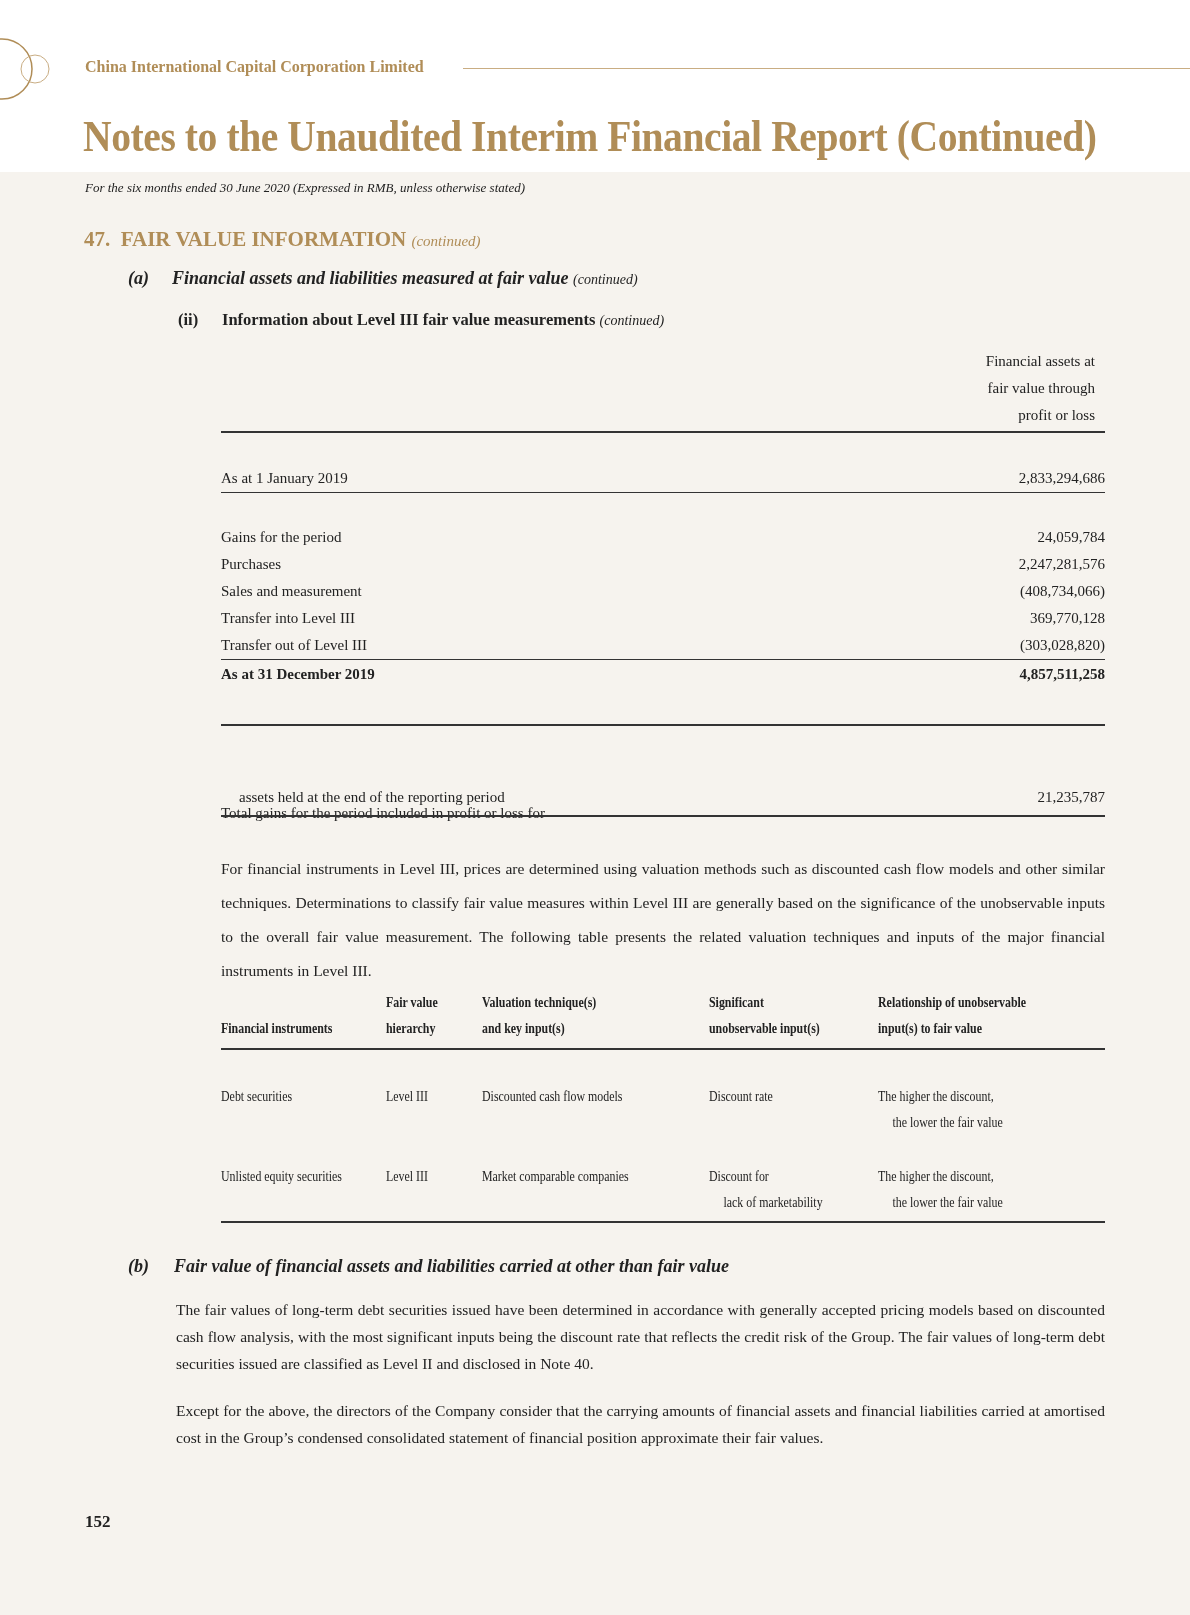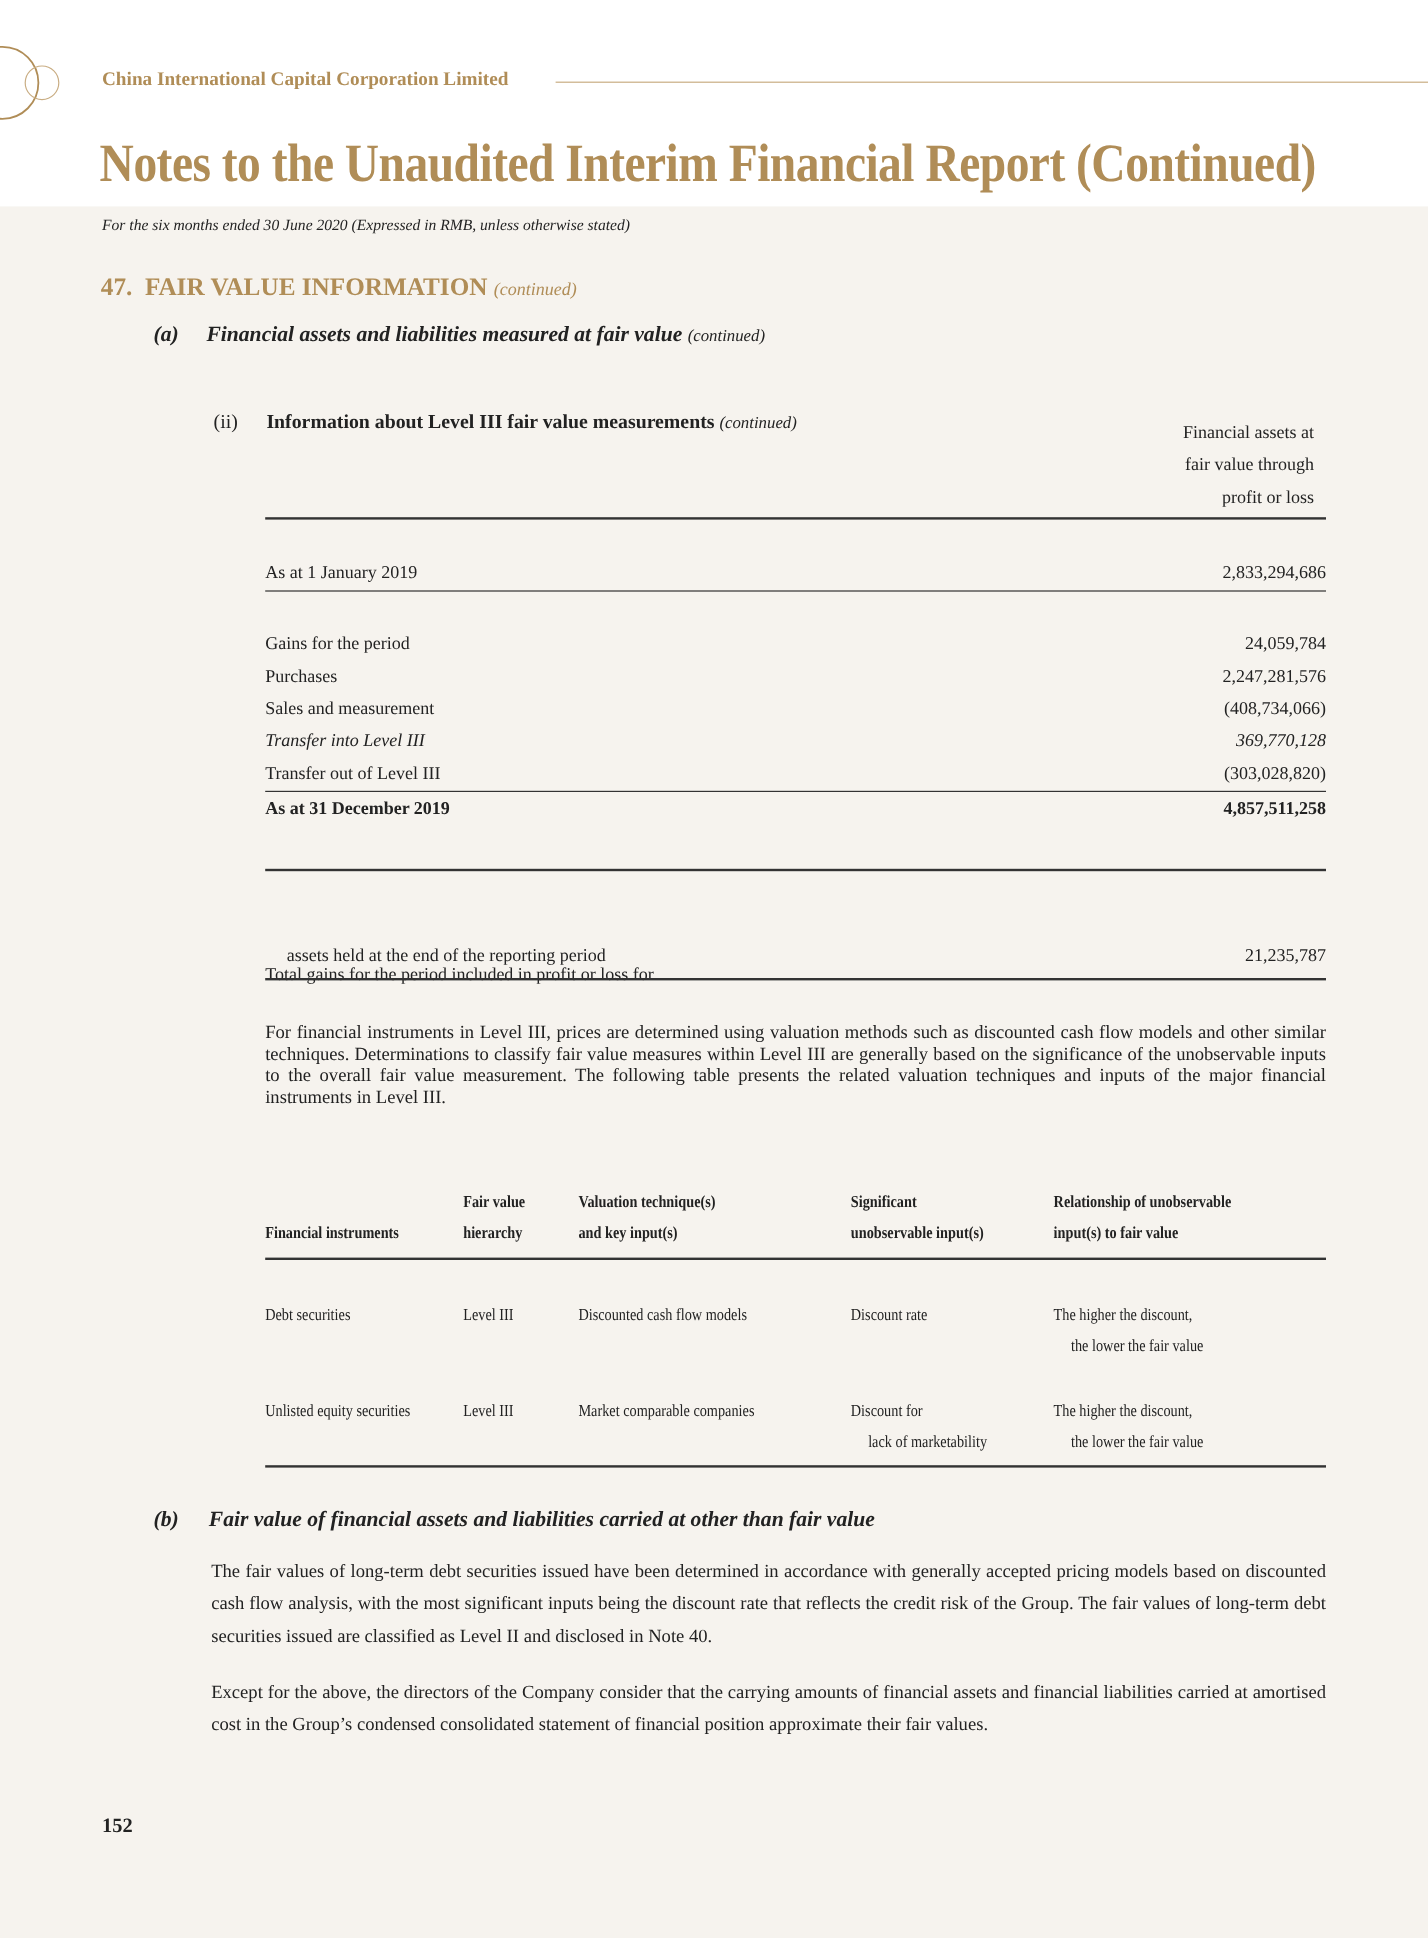--- a/index.html
+++ b/index.html
@@ -9,28 +9,28 @@
   .company { position:absolute; left:85px; top:58px; font-size:16px; font-weight:bold; color:#b08d57; }
   .company-rule { position:absolute; left:463px; top:68px; width:727px; height:1px; background:#c9ad83; }
   .title { position:absolute; left:83px; top:110px; font-size:45px; font-weight:bold; color:#b08d57; letter-spacing:-0.5px; white-space:nowrap; transform:scaleX(0.88); transform-origin:left top; }
   .subtitle { position:absolute; left:85px; top:180px; font-size:13px; font-style:italic; color:#222; }
   .sec-title { position:absolute; left:84px; top:227px; font-size:21px; font-weight:bold; color:#b08d57; }
   .sec-title .cont { font-size:15px; font-style:italic; font-weight:normal; }
   .sub-a { position:absolute; left:128px; top:268px; font-size:18px; font-weight:bold; font-style:italic; }
   .sub-a .lbl { display:inline-block; width:44px; }
   .sub-a .cont { font-size:14px; font-weight:normal; }
   .sub-ii { position:absolute; left:178px; top:310px; font-size:16.5px; font-weight:bold; }
-  .sub-ii .lbl { display:inline-block; width:44px; font-weight:normal;margin-top:32px; }
+  .sub-ii .lbl { display:inline-block; width:44px; font-weight:bold; }
   .sub-ii .cont { font-size:14px; font-weight:normal; font-style:italic; }
   .colhead { position:absolute; right:95px; top:348px; text-align:right; font-size:15px; line-height:27px; }
   .rule-double { position:absolute; left:221px; width:884px; height:3px; border-top:2px solid #333; }
   .rule-single { position:absolute; left:221px; width:884px; height:0; border-top:1px solid #333; }
   .row { position:absolute; left:221px; width:884px; display:flex; justify-content:space-between; font-size:15px; }
   .row .v { text-align:right; }
-  .para { position:absolute; left:221px; width:884px; font-size:15.5px; line-height:18px; text-align:justify; }
+  .para { position:absolute; left:221px; width:884px; font-size:15.5px; line-height:34px; text-align:justify; }
   .t2 { position:absolute; left:221px; width:884px; font-size:14px; }
   .t2 .c { position:absolute; }
   .th { font-weight:bold; line-height:26px; transform:scaleX(0.85); transform-origin:left top; white-space:nowrap; }
   .td { line-height:26px; transform:scaleX(0.85); transform-origin:left top; white-space:nowrap; }
   .sub-b { position:absolute; left:128px; top:1256px; font-size:18px; font-weight:bold; font-style:italic; }
   .sub-b .lbl { display:inline-block; width:46px; }
   .para-b { position:absolute; left:176px; width:929px; font-size:15.5px; line-height:27px; text-align:justify; }
   .pageno { position:absolute; left:85px; top:1512px; font-size:17px; font-weight:bold; }
 </style>
 </head>
@@ -81,21 +81,21 @@
   <span class="v">24,059,784</span>
 </div>
 <div class="row" style="top:556px;">
   <span>Purchases</span>
   <span class="v">2,247,281,576</span>
 </div>
 <div class="row" style="top:583px;">
   <span>Sales and measurement</span>
   <span class="v">(408,734,066)</span>
 </div>
-<div class="row" style="top:610px;font-style:italic;">
+<div class="row" style="top:610px;">
   <span>Transfer into Level III</span>
   <span class="v">369,770,128</span>
 </div>
 <div class="row" style="top:637px;">
   <span>Transfer out of Level III</span>
   <span class="v">(303,028,820)</span>
 </div>
 <div class="rule-single" style="top:659px;"></div>
 
 <div class="row" style="top:666px;font-weight:bold;">

